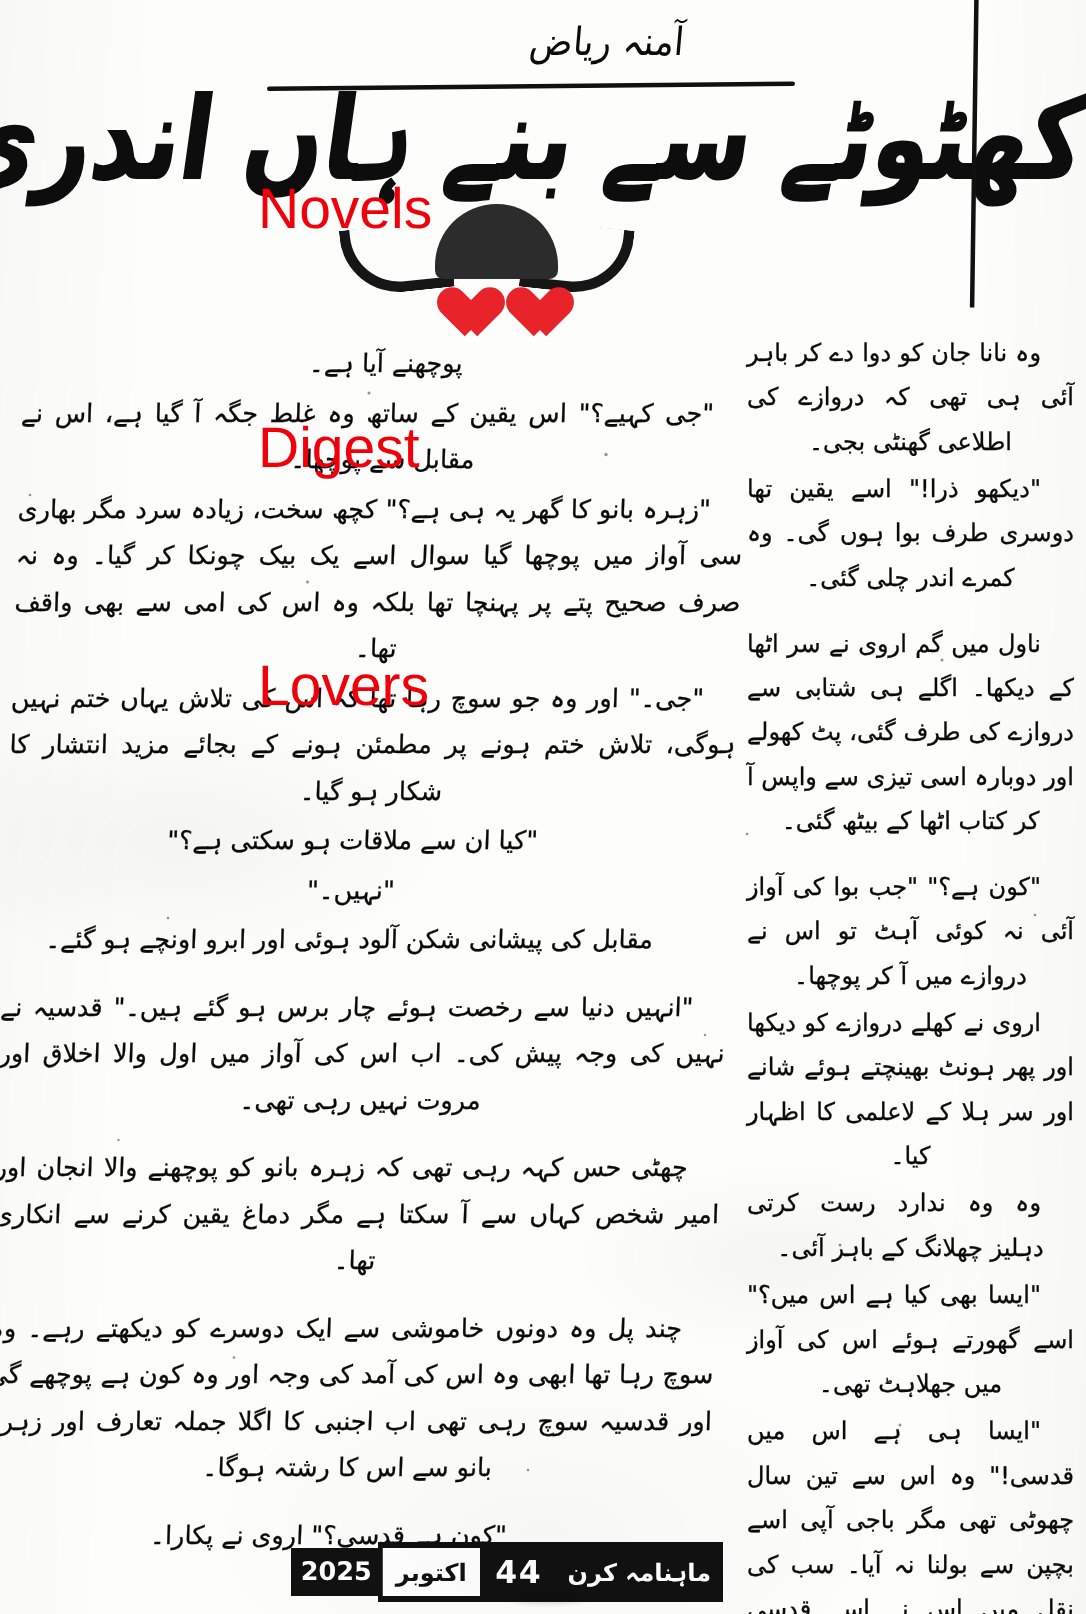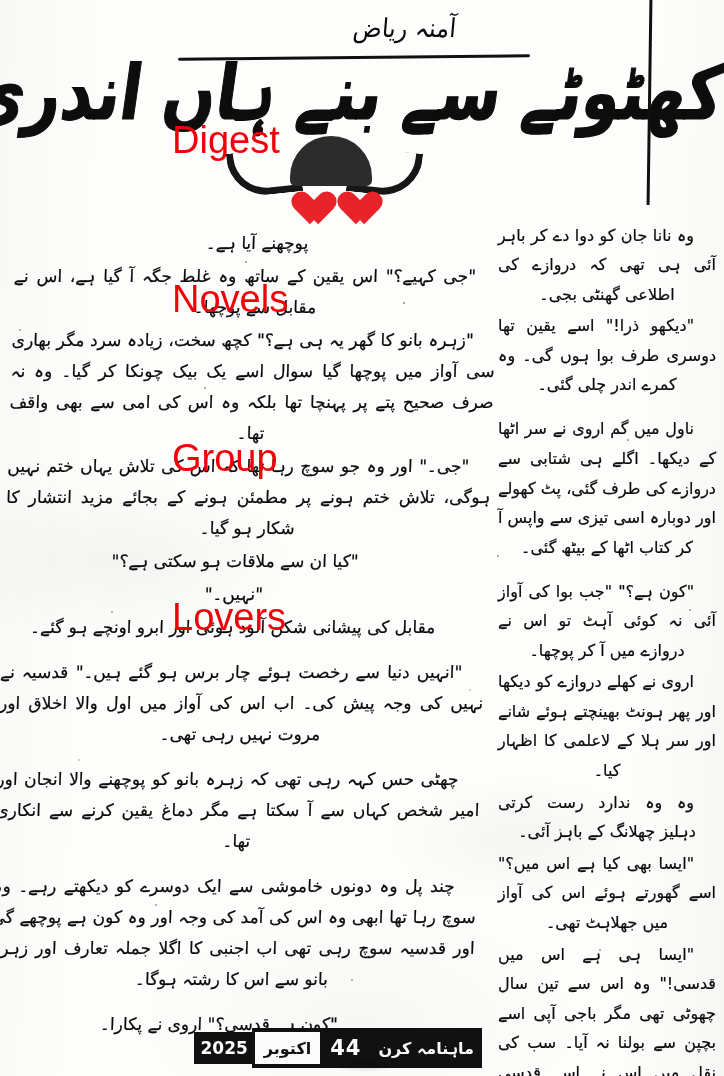--- a/index.html
+++ b/index.html
@@ -274,23 +274,22 @@
     <div class="title-blob"></div>
     <div class="hearts">
       <span class="heart"></span>
       <span class="heart"></span>
     </div>
   </div>
 
   <div class="scan-edge"></div>
 
   <div class="watermark">
+    <span class="wline">Novels</span>
     <span class="wline">Digest</span>
-    <span class="wline">Novels</span>
-    <span class="wline">Group</span>
     <span class="wline">Lovers</span>
   </div>
 
   <div class="columns">
 
     <div class="col col-right">
       <p class="indent">وہ نانا جان کو دوا دے کر باہر آئی ہی تھی کہ دروازے کی اطلاعی گھنٹی بجی۔</p>
       <p class="indent">"دیکھو ذرا!" اسے یقین تھا دوسری طرف بوا ہوں گی۔ وہ کمرے اندر چلی گئی۔</p>
       <p class="indent spacer-top">ناول میں گم اروی نے سر اٹھا کے دیکھا۔ اگلے ہی شتابی سے دروازے کی طرف گئی، پٹ کھولے اور دوبارہ اسی تیزی سے واپس آ کر کتاب اٹھا کے بیٹھ گئی۔</p>
       <p class="indent spacer-top">"کون ہے؟" "جب بوا کی آواز آئی نہ کوئی آہٹ تو اس نے دروازے میں آ کر پوچھا۔</p>

